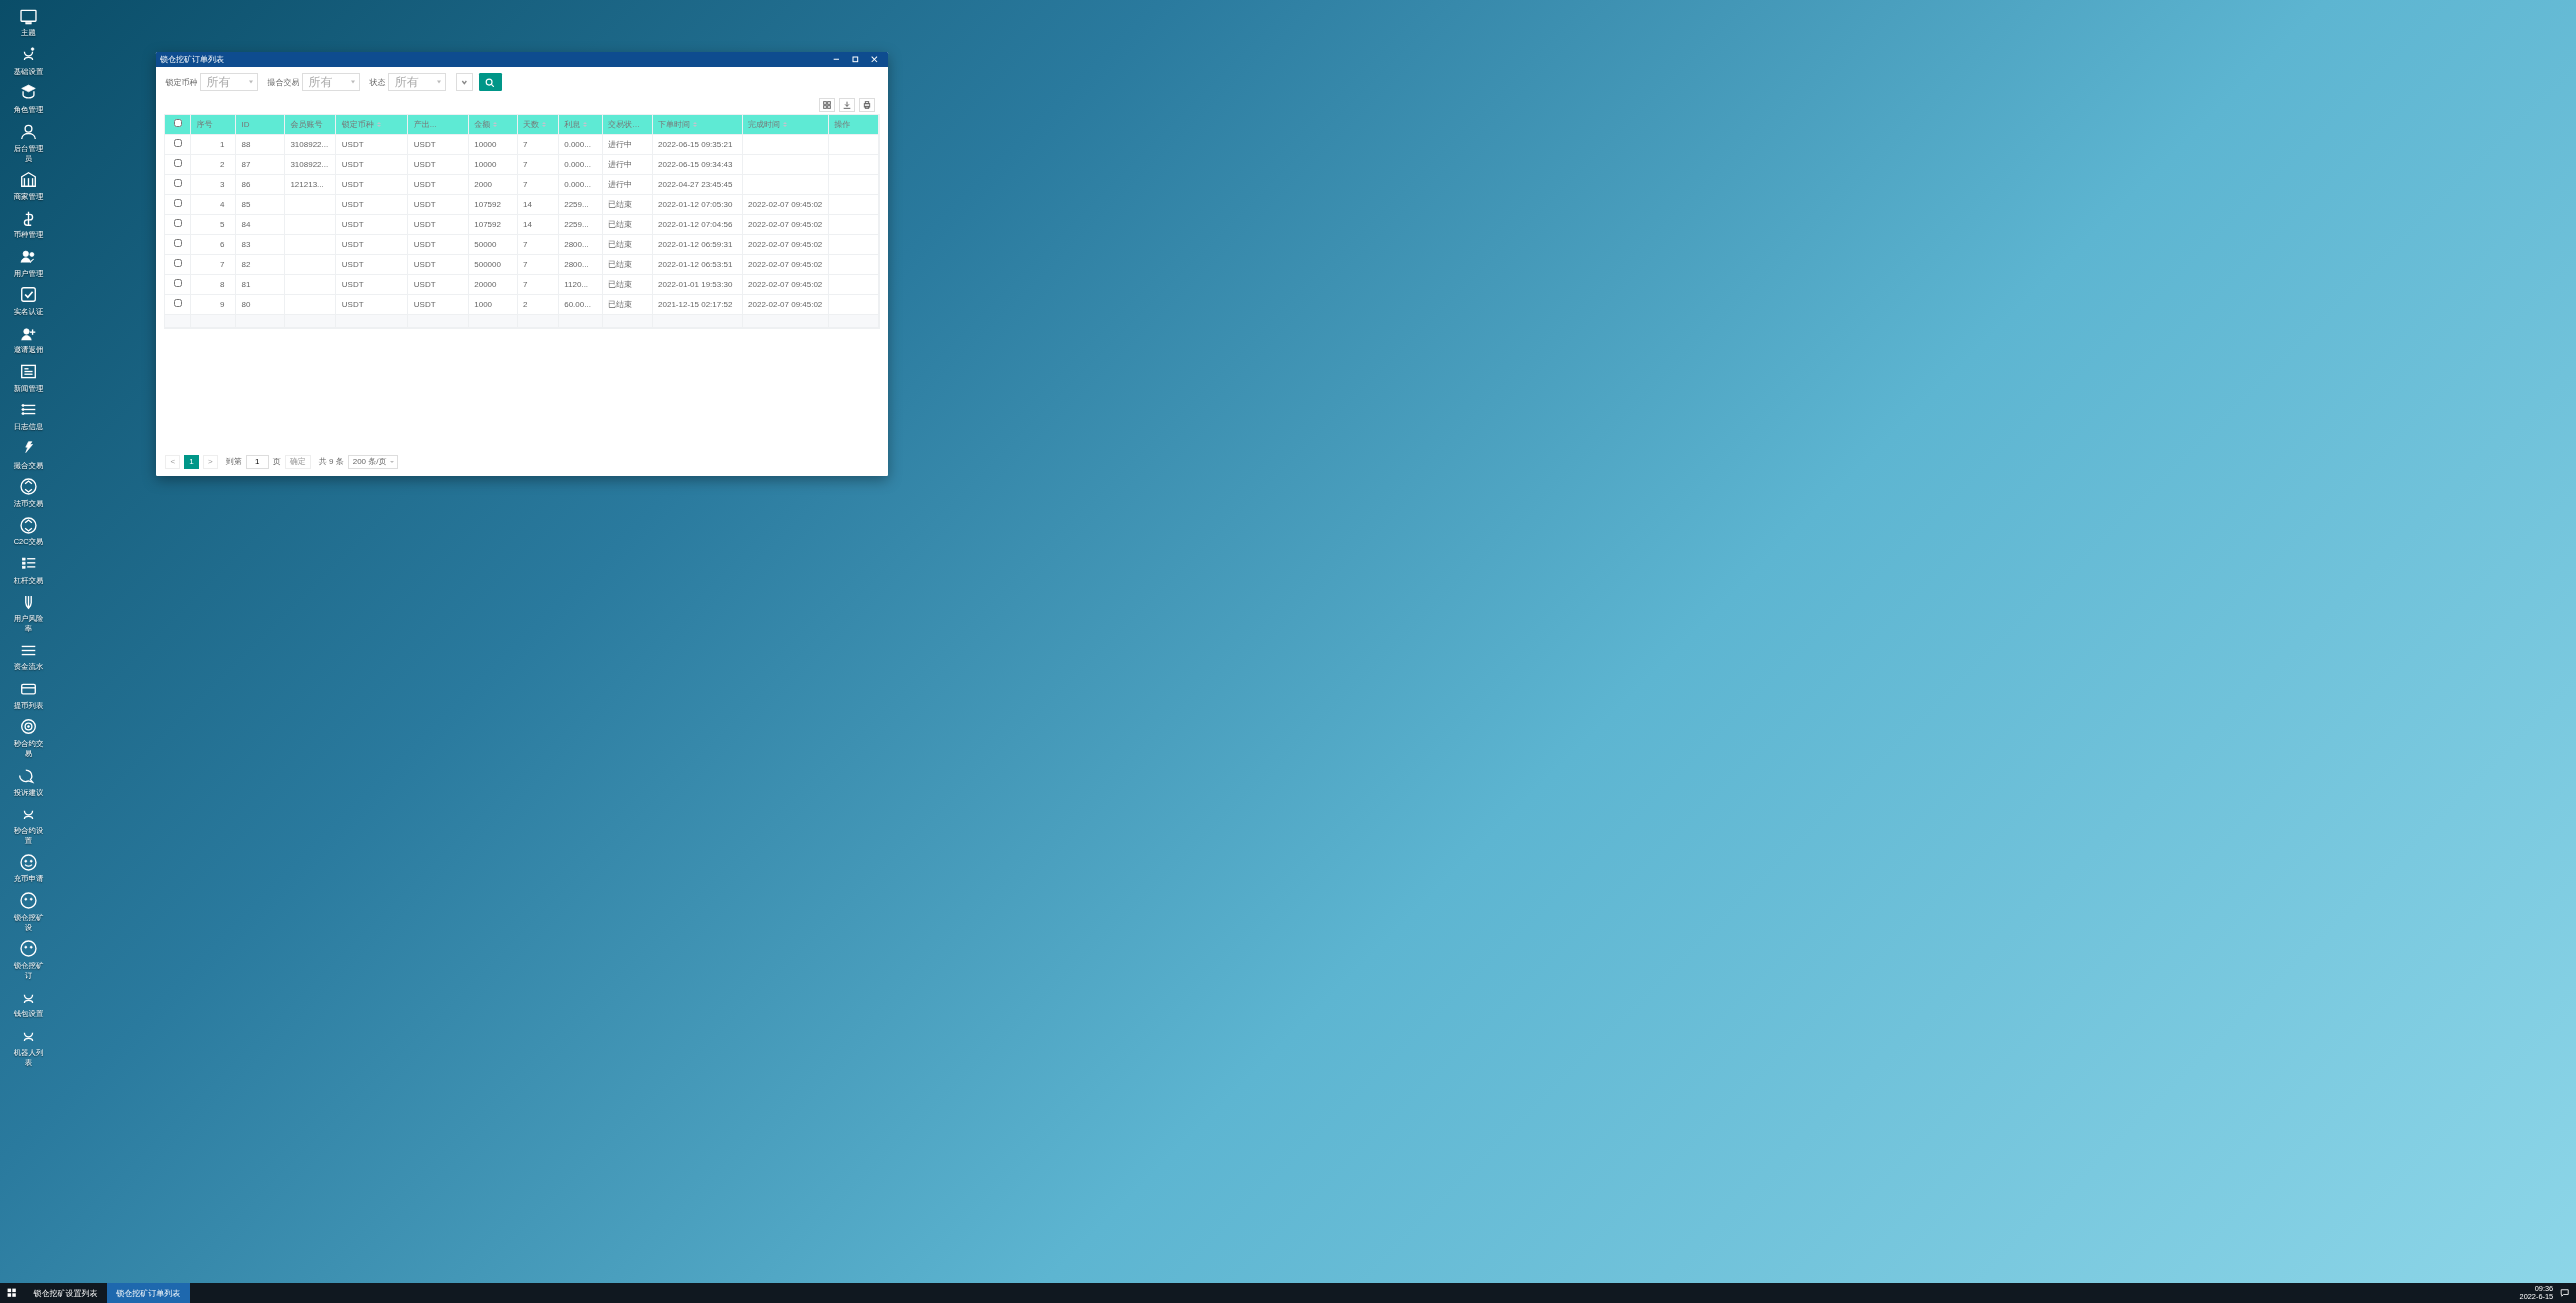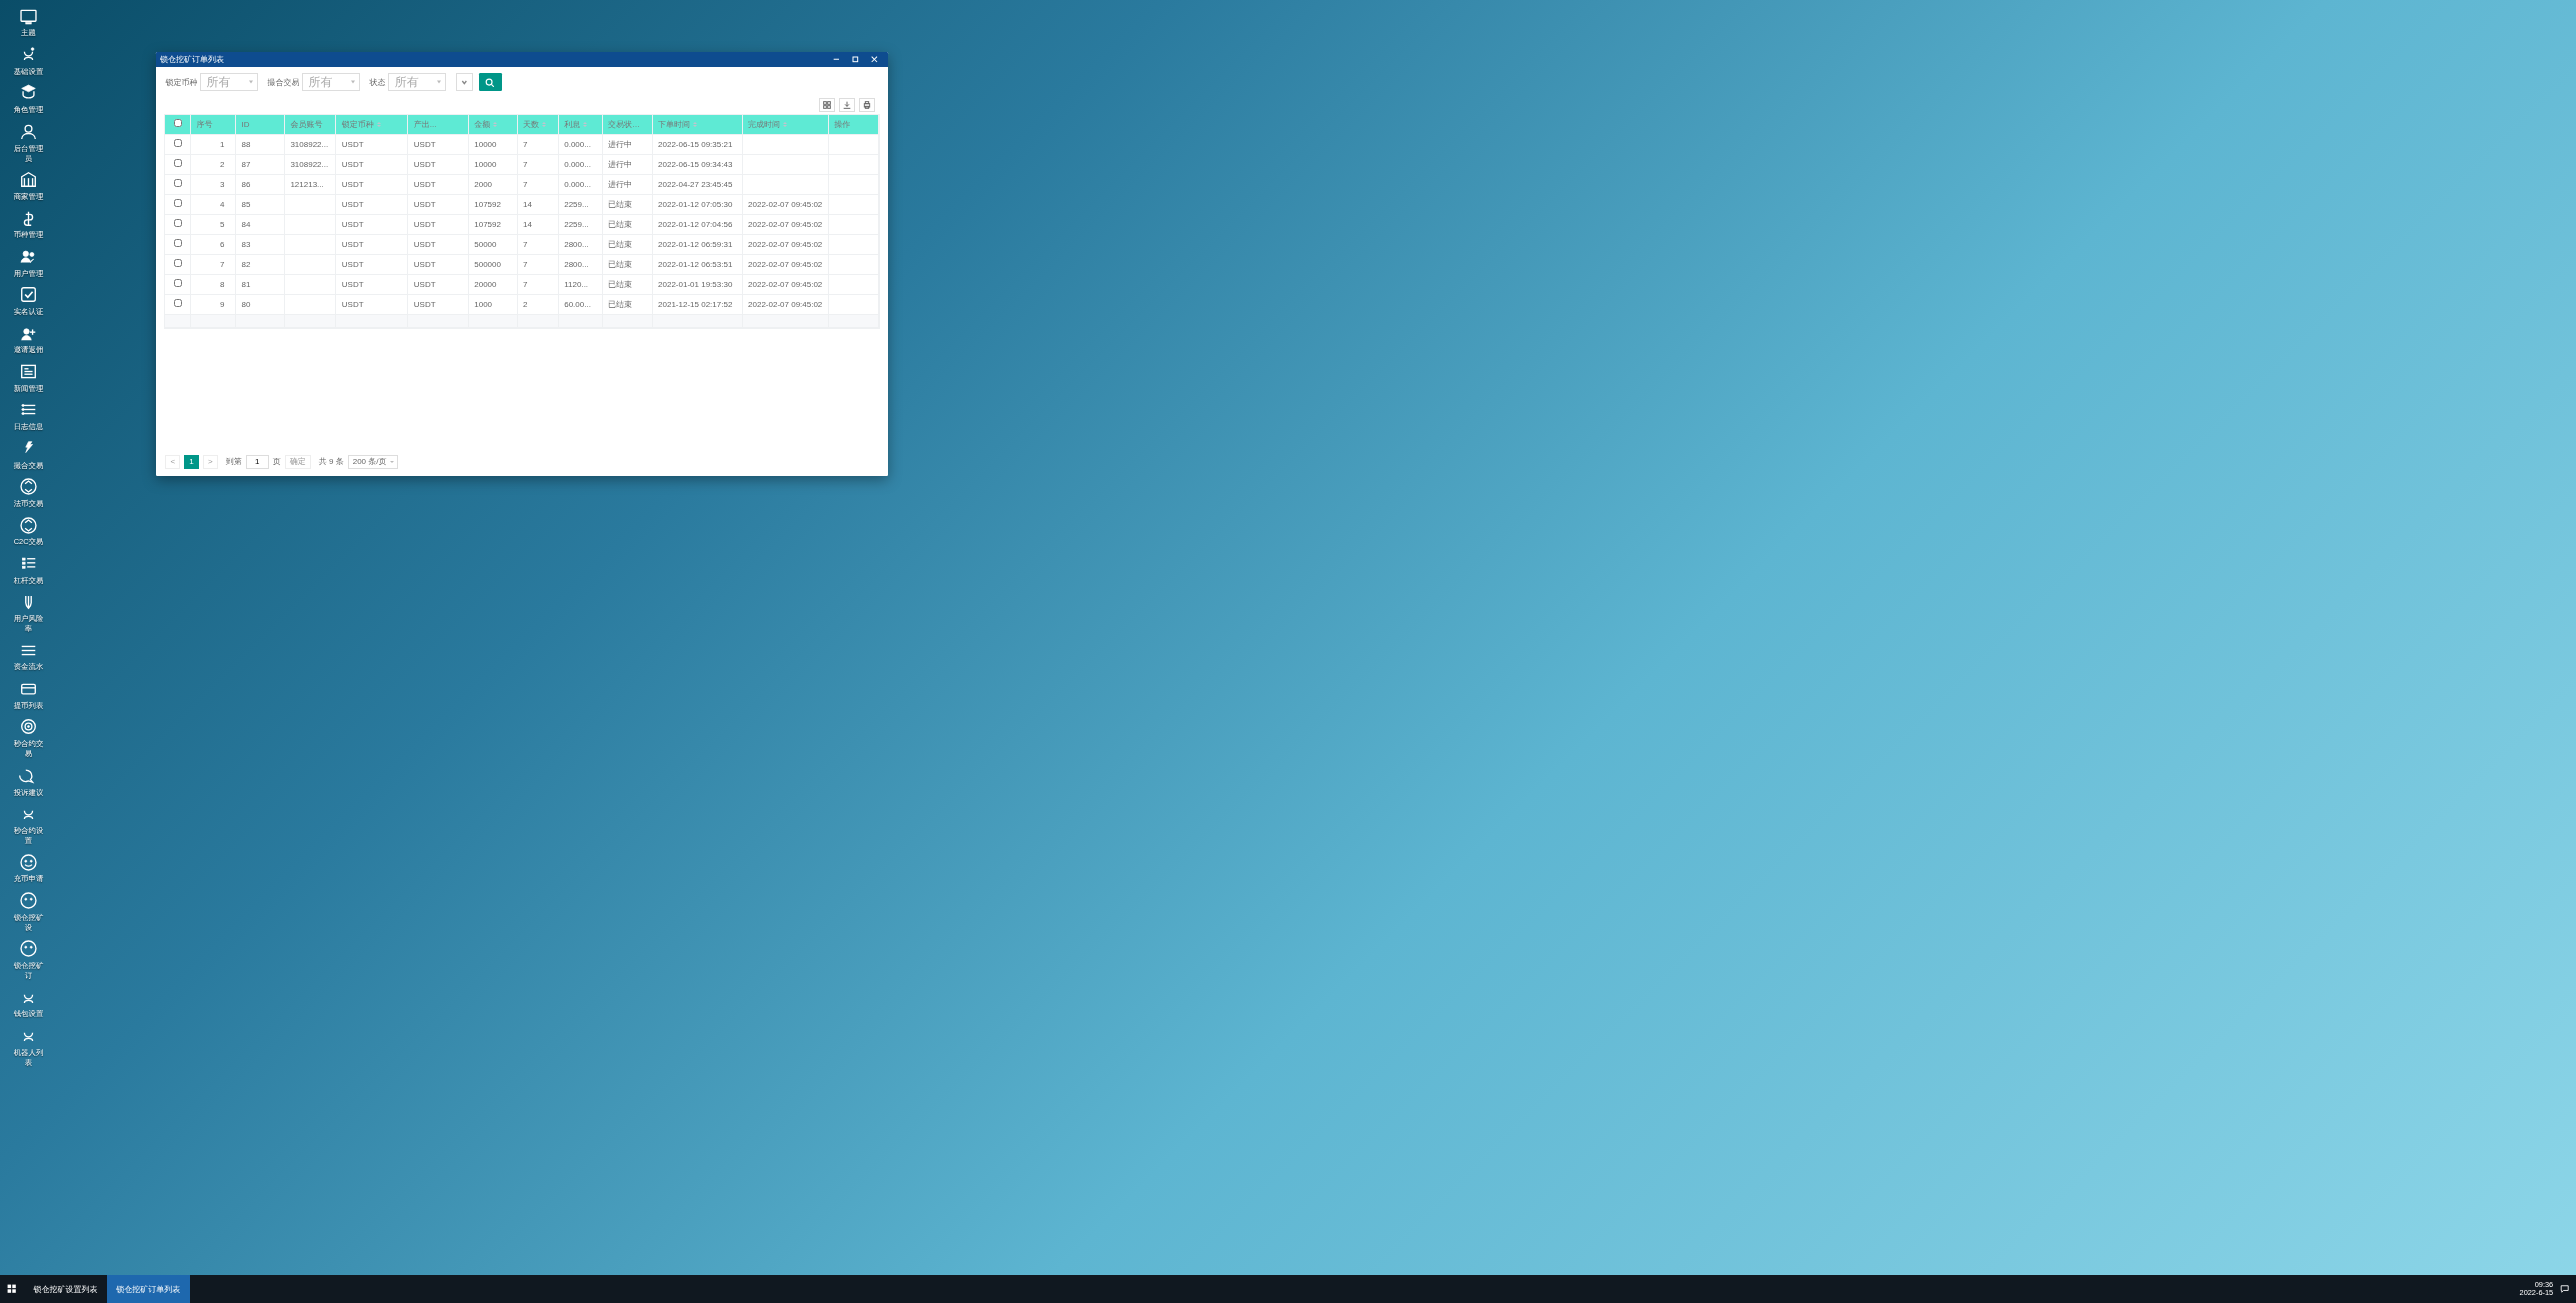--- a/index.html
+++ b/index.html
@@ -53,21 +53,21 @@
 
 .content-fill { flex:1; }
 .pager { padding:6.7px 9.4px; display:flex; align-items:center; gap:4px; color:#666; font-size:8px;}
 .pager .pbtn { border:0.7px solid #eee; height:14.8px; min-width:14.8px; padding:0 4px; display:flex; align-items:center; justify-content:center; cursor:pointer; color:#999;}
 .pager .pbtn.active { background:#009688; color:#fff; border-color:#009688;}
 .pager .pin { width:23px; height:14.8px; border:0.7px solid #ddd; text-align:center; font-size:8px; }
 .pager .psel { border:0.7px solid #ddd; height:14.8px; padding:0 10.7px 0 4px; position:relative; display:flex; align-items:center;}
 .pager .psel .caret{ position:absolute; right:3.4px; top:50%; transform:translateY(-50%); width:0;height:0;border-left:2px solid transparent;border-right:2px solid transparent;border-top:2.7px solid #bbb;}
 
 
-.taskbar { position: absolute; left:0; right:0; bottom:0; height: 28px; background: #101820; display:flex; align-items:stretch; color:#fff; font-size:8px;justify-content:space-between;}
+.taskbar { position: absolute; left:0; right:0; bottom:0; height: 20px; background: #101820; display:flex; align-items:stretch; color:#fff; font-size:8px;justify-content:space-between;}
 .taskbar .start { width:24px; display:flex; align-items:center; justify-content:center; cursor:pointer;}
 .taskbar .start svg{ width:9.4px; height:9.4px; fill:#fff;}
 .taskbar .task { padding: 0 9.4px; display:flex; align-items:center; cursor:pointer; }
 .taskbar .task.active { background:#1e68ae; }
 .taskbar .right { margin-left:auto; display:flex; align-items:center; gap:6.7px; padding-right:6.7px;}
 .taskbar .clock { text-align:right; line-height:1.1; font-size:7.4px;}
 .taskbar .tray { display:flex; align-items:center; cursor:pointer;}
 .taskbar .tray svg{ width:9.4px;height:9.4px;stroke:#fff;fill:none;stroke-width:1.5;}
 </style>
 </head>

